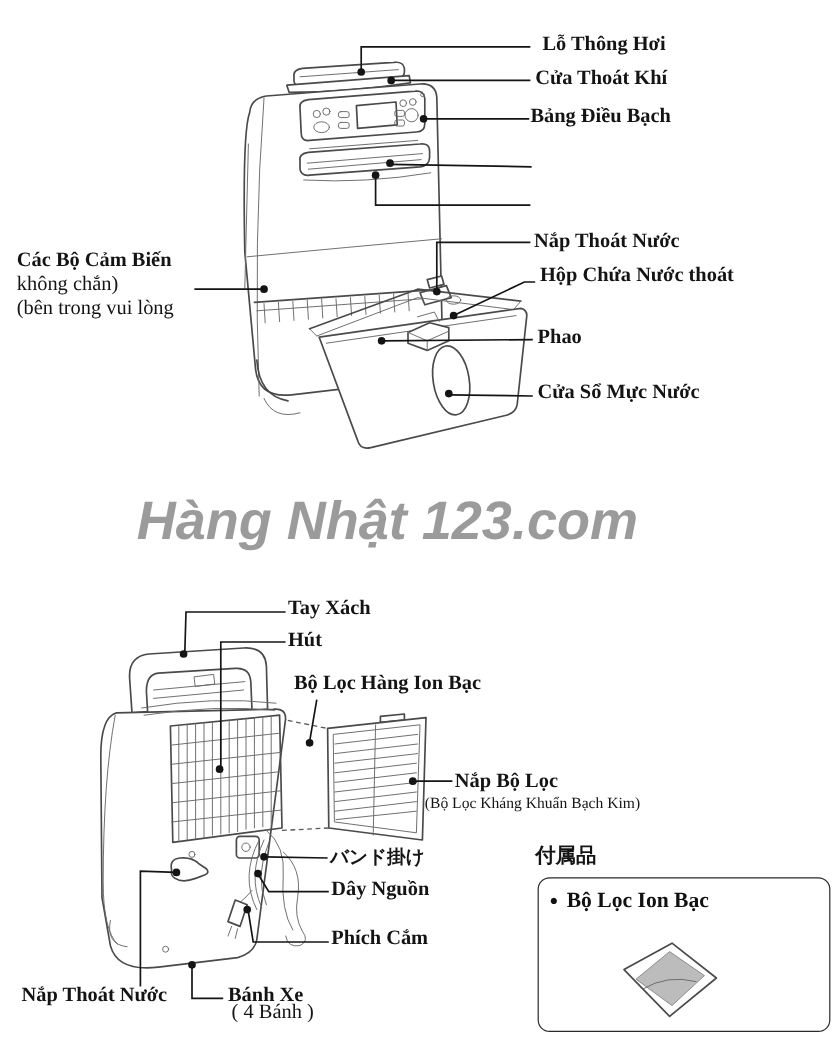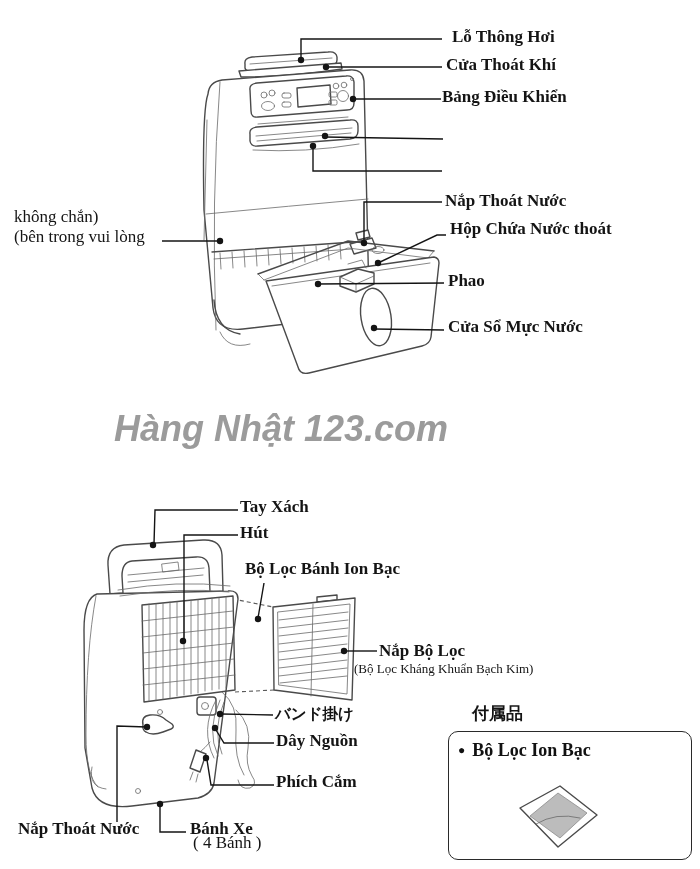--- a/index.html
+++ b/index.html
@@ -9,21 +9,21 @@
   .lbl{position:absolute;font-weight:bold;font-size:17px;line-height:21px;white-space:nowrap;color:#141414;}
   .lbl.reg{font-weight:normal;}
   .lbl.small{font-size:13px;}
   .jp{font-family:"DejaVu Sans", sans-serif;font-weight:600;font-size:15.5px;text-align:right;}
   .jp.head{font-size:17px;}
   .two-line{line-height:23px;}
   .sensors{font-size:17px;line-height:20px;}
   .sensors .b{font-weight:bold;}
   .sensors .r{font-weight:normal;}
   #watermark{position:absolute;left:114px;top:408px;font-family:"Liberation Sans", sans-serif;
-             font-weight:bold;font-style:italic;font-size:36px;letter-spacing:0px;
+             font-weight:bold;font-style:italic;font-size:45px;letter-spacing:0px;
              color:var(--watermark,#9b9b9b);white-space:nowrap;}
   #acc-box{position:absolute;left:448px;top:731px;width:244px;height:129px;
            border:1.6px solid #2a2a2a;border-radius:10px;box-sizing:border-box;}
   #acc-item{position:absolute;left:458px;top:740px;display:flex;align-items:flex-start;}
   #acc-item .bullet{font-size:12px;line-height:20px;margin-right:7px;}
   #acc-item .txt{font-weight:bold;font-size:18px;line-height:20px;}
   .stroke{fill:none;stroke:#4a4a4a;stroke-width:1.4;stroke-linecap:round;stroke-linejoin:round;}
   .stroke.f{fill:#fff;}
   .thin{fill:none;stroke:#6a6a6a;stroke-width:0.8;stroke-linecap:round;}
   .leader{fill:none;stroke:#141414;stroke-width:1.4;}
@@ -169,44 +169,45 @@
         <circle class="dot" cx="206" cy="278" r="3.2"></circle>
       <path class="leader" d="M147,247 L117,246 L117,342"></path>
         <circle class="dot" cx="147" cy="247" r="3.2"></circle>
       <path class="leader" d="M160,326 L160,352 L186,352"></path>
         <circle class="dot" cx="160" cy="324" r="3.2"></circle>
     </g>
   </svg>
 
   <div class="lbl" style="left:452px;top:26px">Lỗ Thông Hơi</div>
   <div class="lbl" style="left:446px;top:54px">Cửa Thoát Khí</div>
-  <div class="lbl" style="left:442px;top:86px">Bảng Điều Khiển</div>
+  <div class="lbl" style="left:442px;top:86px">Bảng Điều Bạch</div>
   <div class="lbl" style="left:445px;top:190px">Nắp Thoát Nước</div>
   <div class="lbl" style="left:450px;top:218px">Hộp Chứa Nước thoát</div>
   <div class="lbl" style="left:448px;top:270px">Phao</div>
   <div class="lbl" style="left:448px;top:316px">Cửa Sổ Mực Nước</div>
   <div class="lbl sensors" style="left:14px;top:207px">
+    <div class="b">Các Bộ Cảm Biến</div>
     <div class="r">không chắn)</div>
     <div class="r">(bên trong vui lòng</div>
   </div>
 
   <div id="watermark">Hàng Nhật 123.com</div>
 
   <div class="lbl" style="left:240px;top:496px">Tay Xách</div>
   <div class="lbl" style="left:240px;top:522px">Hút</div>
-  <div class="lbl" style="left:245px;top:558px">Bộ Lọc Bánh Ion Bạc</div>
+  <div class="lbl" style="left:245px;top:558px">Bộ Lọc Hàng Ion Bạc</div>
   <div class="lbl" style="left:379px;top:640px">Nắp Bộ Lọc</div>
   <div class="lbl reg small" style="left:354px;top:658px">(Bộ Lọc Kháng Khuẩn Bạch Kim)</div>
   <div class="lbl jp" style="left:275px;top:704px">バンド掛け</div>
   <div class="lbl" style="left:276px;top:730px">Dây Nguồn</div>
   <div class="lbl" style="left:276px;top:771px">Phích Cắm</div>
   <div class="lbl" style="left:18px;top:818px">Nắp Thoát Nước</div>
   <div class="lbl" style="left:190px;top:818px">Bánh Xe</div>
   <div class="lbl reg" style="left:193px;top:832px">( 4 Bánh )</div>
 
-  <div class="lbl jp head" style="left:472px;top:703px">付属品</div>
+  <div class="lbl jp head" style="left:446px;top:703px">付属品</div>
   <div id="acc-box"></div>
   <div id="acc-item">
     <span class="bullet">●</span>
     <span class="txt">Bộ Lọc Ion Bạc</span>
   </div>
 
 </div>
 
 </body></html>

